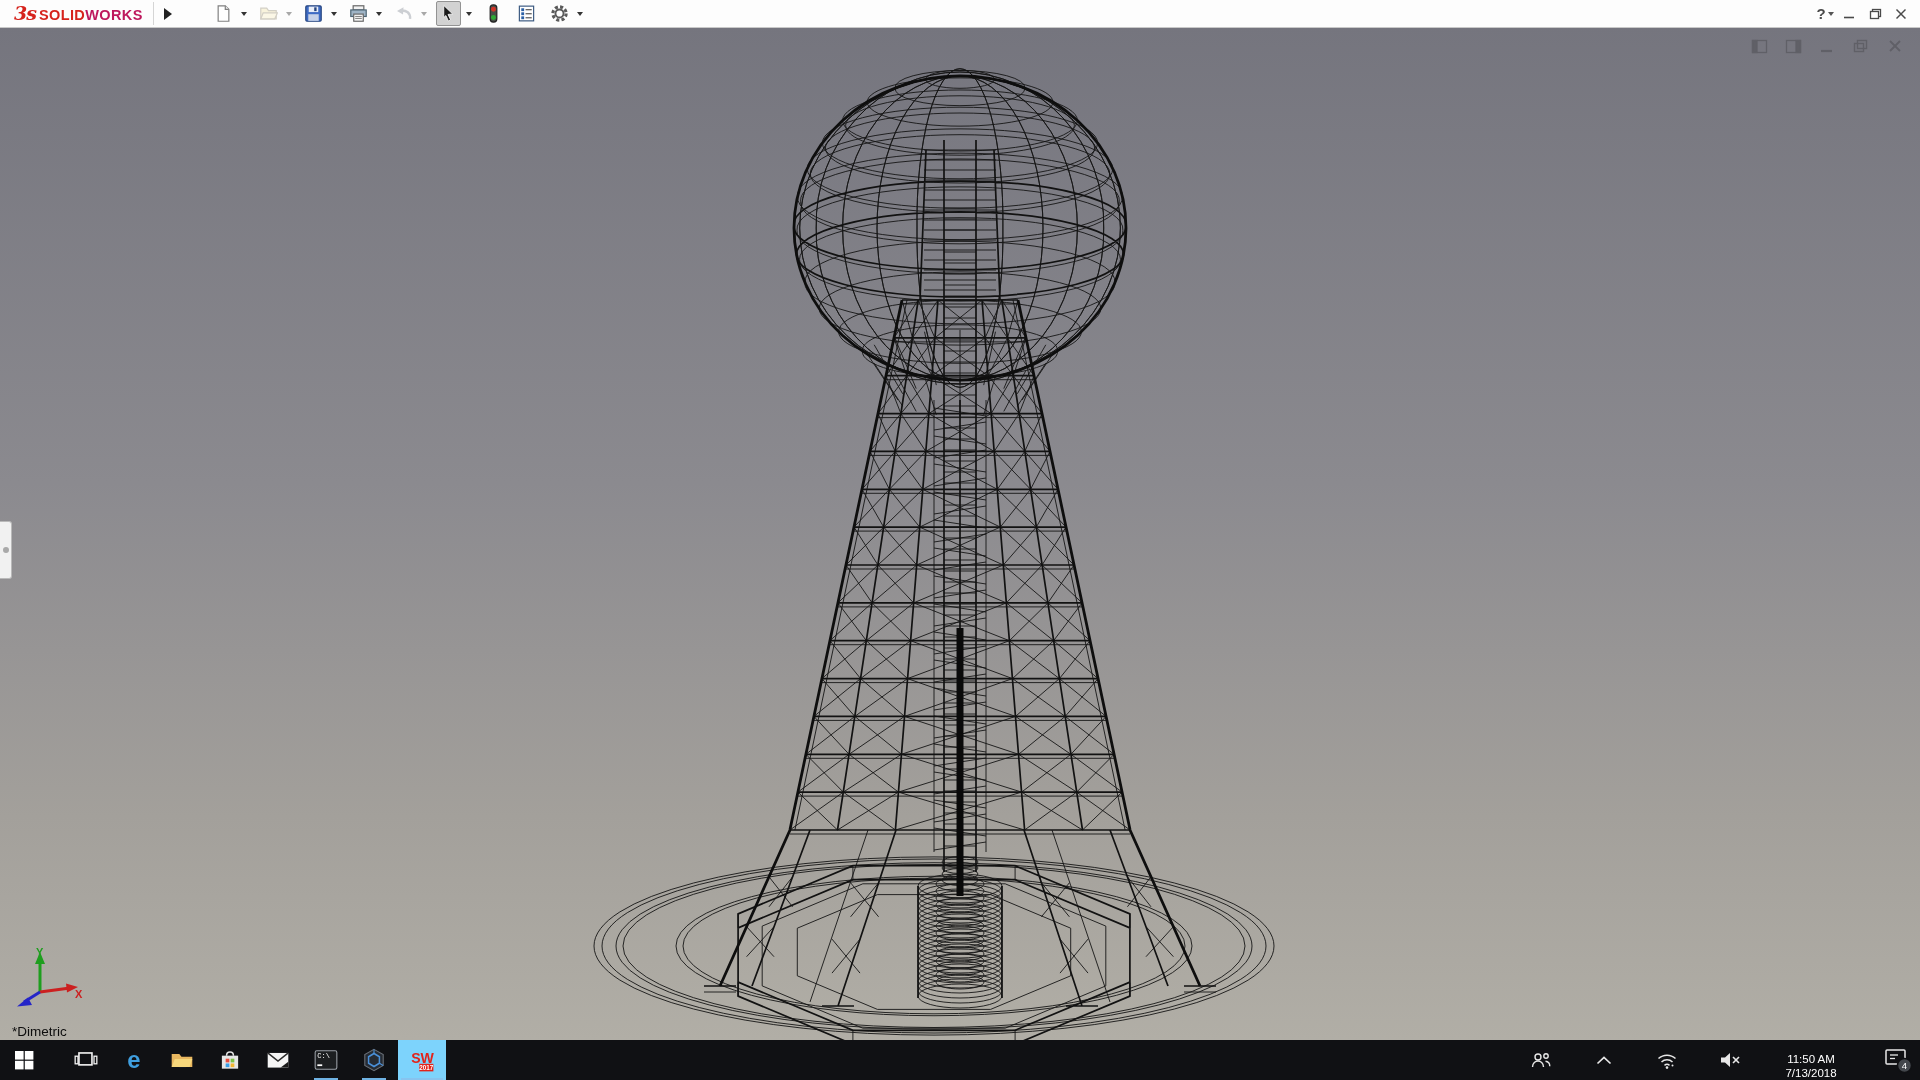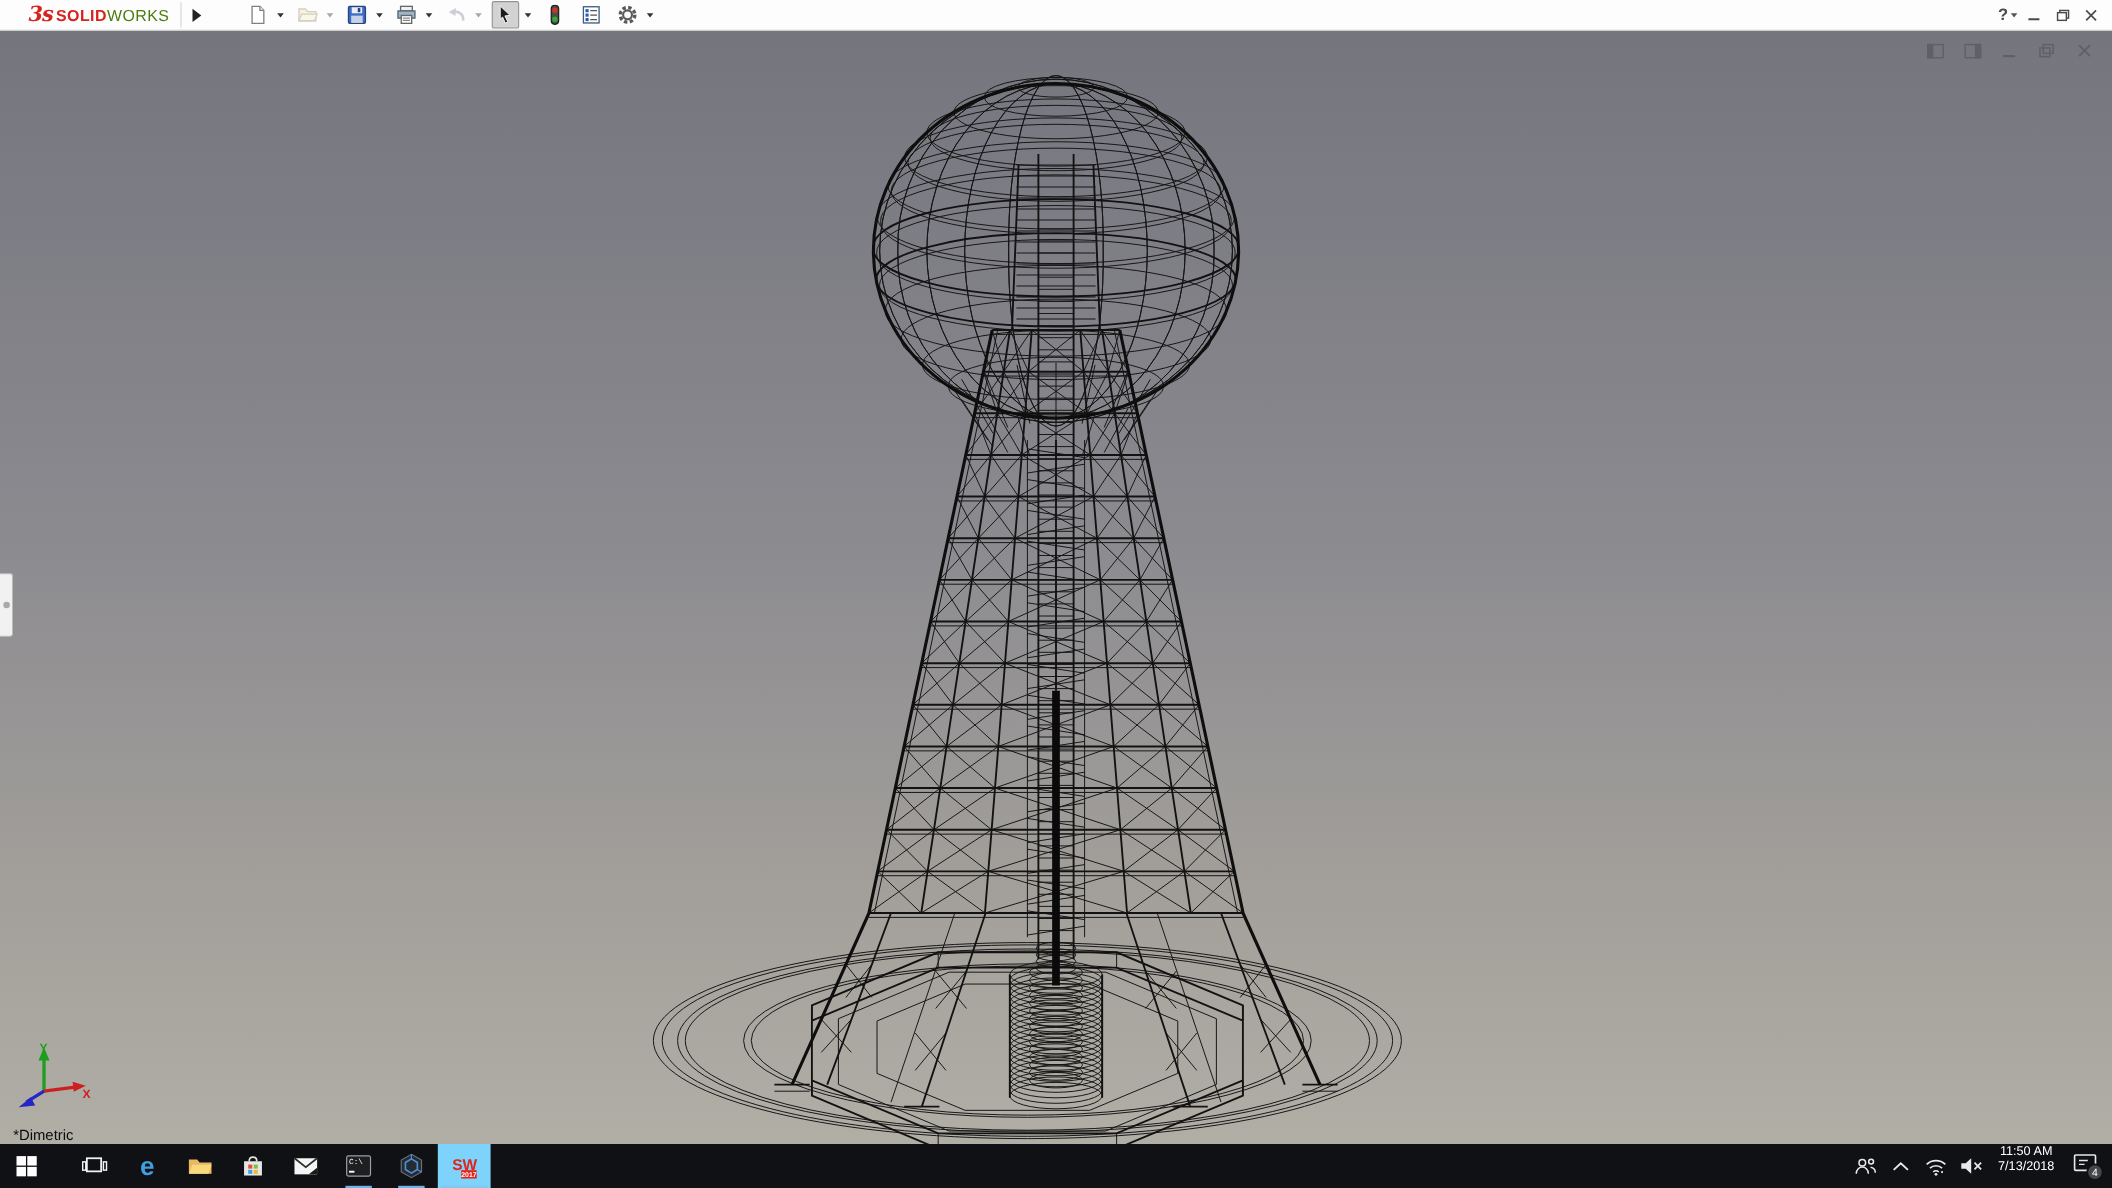--- a/index.html
+++ b/index.html
@@ -2,25 +2,25 @@
 <html><head>
 <meta charset="utf-8">
 <style>
   html,body{margin:0;padding:0;}
   body{width:1920px;height:1080px;overflow:hidden;position:relative;
        font-family:"Liberation Sans",sans-serif;background:#000;}
 
   
   .titlebar{position:absolute;top:0;left:0;width:1920px;height:27px;background:#fdfdfd;
             border-bottom:1px solid #c9c9c9;display:flex;align-items:center;z-index:30;}
-  .logo{display:flex;align-items:baseline;margin-left:26px;white-space:nowrap;}
+  .logo{display:flex;align-items:baseline;margin-left:14px;white-space:nowrap;}
   .logo-3s{font-family:"DejaVu Serif",serif;font-style:italic;font-weight:bold;
            font-size:19px;color:#d6231c;letter-spacing:-1px;margin-right:3px;line-height:1;}
   .logo-solid{font-size:14.5px;font-weight:bold;color:#d6231c;letter-spacing:.4px;text-align:center;}
-  .logo-works{font-size:14.5px;font-weight:normal;color:#4d7c0f;letter-spacing:.4px;}
+  .logo-works{font-size:14.5px;font-weight:bold;color:#be185d;letter-spacing:.4px;}
   .tb-sep{width:1px;height:23px;background:#d5d5d5;margin:0 6px 0 10px;}
   .flyout{width:0;height:0;border-top:6px solid transparent;border-bottom:6px solid transparent;
           border-left:8px solid #222;margin:0 4px;}
   .toolbar{display:flex;align-items:center;margin-left:34px;}
   .tb-btn{display:flex;align-items:center;padding:2px 2px;margin:0 1px;border-radius:2px;border:1px solid transparent;}
   .tb-btn.active{background:#d2d2d2;border:1px solid #939393;}
   .tb-btn.disabled{opacity:.42;}
   .dd{width:0;height:0;border-left:3.5px solid transparent;border-right:3.5px solid transparent;
       border-top:4px solid #333;margin-left:4px;margin-right:2px;}
   .app-title{position:absolute;left:1020px;width:310px;top:0;height:27px;display:flex;
@@ -49,21 +49,21 @@
            display:flex;align-items:stretch;z-index:40;}
   .start{width:48px;display:flex;align-items:center;justify-content:center;}
   .searchbox{width:336px;background:#f2f2f2;border:1px solid #e3e3e3;display:flex;
              align-items:center;padding:0 8px 0 10px;gap:10px;}
   .search-text{color:#5a5a5a;font-size:13.5px;flex:1;}
   .apps{display:flex;margin-left:14px;}
   .app{width:48px;display:flex;align-items:center;justify-content:center;position:relative;}
   .app.active{background:#7dd3fc;text-align:center;}
   .app .runline{position:absolute;bottom:0;left:12px;right:12px;height:2px;background:#6fb2e3;}
   .app.active .runline{left:3px;right:3px;background:#87c4ef;}
-  .tray{margin-left:auto;display:flex;align-items:flex-start;}
+  .tray{margin-left:auto;display:flex;align-items:flex-end;gap:31px;}
   .tray-ic{width:32px;height:40px;display:flex;align-items:center;justify-content:center;}
   .clock{width:64px;text-align:center;color:#fff;font-size:11.5px;line-height:14px;padding:0 2px;}
   .action{width:44px;height:40px;display:flex;align-items:center;justify-content:center;position:relative;}
 </style>
 </head>
 <body>
 
 <div class="titlebar">
   <div class="logo">
     <span class="logo-3s">3s</span>

